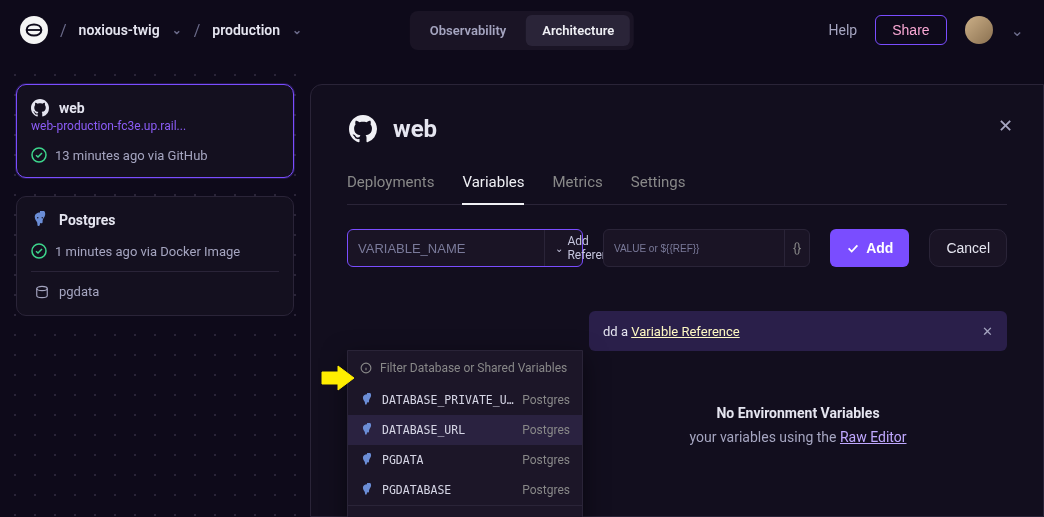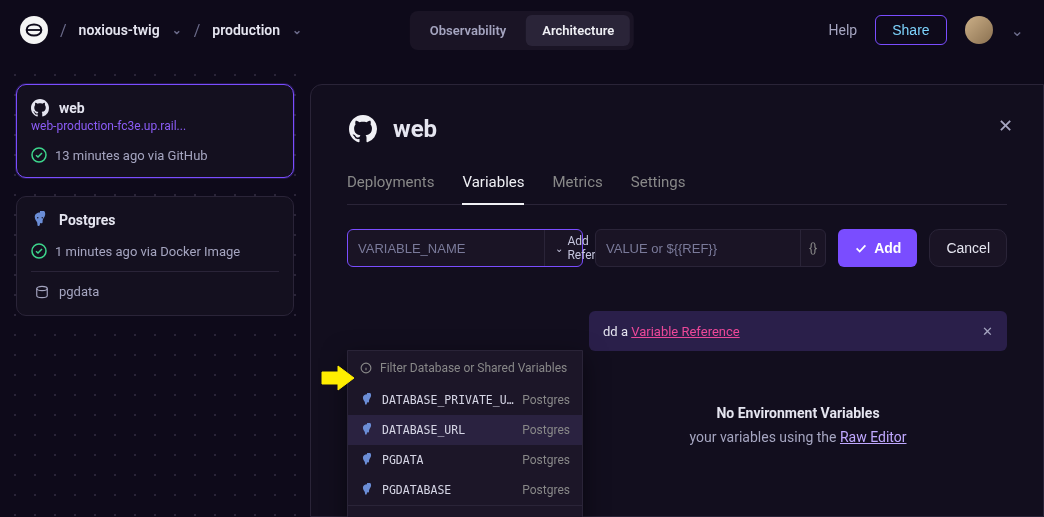--- a/index.html
+++ b/index.html
@@ -57,21 +57,21 @@
     }
     .topbar-right {
       margin-left: auto;
       display: flex;
       align-items: center;
       gap: 18px;
     }
     .help-link { color: #a5a5c0; font-size: 14px; cursor: pointer; }
     .share-btn {
       border: 1px solid #7a4dff;
-      color: #7dd3fc;
+      color: #f9a8d4;
       padding: 6px 16px;
       border-radius: 6px;
       font-size: 14px;
       background: transparent;
       cursor: pointer;
     }
     .avatar {
       width: 28px; height: 28px; border-radius: 50%;
       background: linear-gradient(135deg, #ccb088, #8a7050);
     }
@@ -141,21 +141,21 @@
     }
     .tab {
       padding-bottom: 12px; font-size: 15px; color: #888;
       cursor: pointer;
     }
     .tab.active {
       color: #f0f0f5;
       border-bottom: 2px solid #f0f0f5;
       margin-bottom: -1px;
     }
-    .var-row { display: flex; gap: 12px; margin-top: 24px; align-items: flex-start; }
+    .var-row { display: flex; gap: 20px; margin-top: 24px; align-items: flex-start; }
     .var-input-wrap {
       display: flex;
       border: 1px solid #7a4dff;
       border-radius: 6px;
       background: #1a1425;
       height: 38px;
       width: 236px;
       align-items: center;
     }
     .var-name-input {
@@ -178,21 +178,21 @@
       flex: 1;
       display: flex;
       border: 1px solid #2a2438;
       border-radius: 6px;
       background: #1a1425;
       height: 38px;
       align-items: center;
     }
     .value-input {
       flex: 1; background: transparent; border: none; outline: none;
-      color: #f0f0f5; padding: 0 10px; font-size: 13px;
+      color: #f0f0f5; padding: 0 10px; font-size: 10px;
     }
     .value-input::placeholder { color: #7a7a9a; }
     .brackets-btn {
       padding: 0 8px; color: #888; font-size: 12px; cursor: pointer;
       border-left: 1px solid #2a2438; height: 100%; display: flex; align-items: center;
     }
     .add-btn {
       background: #7a4dff;
       color: #fff;
       border: none;
@@ -254,21 +254,21 @@
       right: 36px;
       top: 226px;
       background: #2a1f4a;
       border-radius: 6px;
       height: 40px;
       display: flex; align-items: center;
       padding: 0 14px;
       font-size: 13px;
       justify-content: space-between;
     }
-    .ref-banner a { color: #ec4899; text-decoration: underline; }
+    .ref-banner a { color: #fef9c3; text-decoration: underline; }
     .ref-x { color: #a5a5c0; cursor: pointer; }
 
     .empty-state {
       position: absolute;
       left: 278px;
       right: 36px;
       top: 320px;
       text-align: center;
       color: #a5a5c0;
       font-size: 14px;

